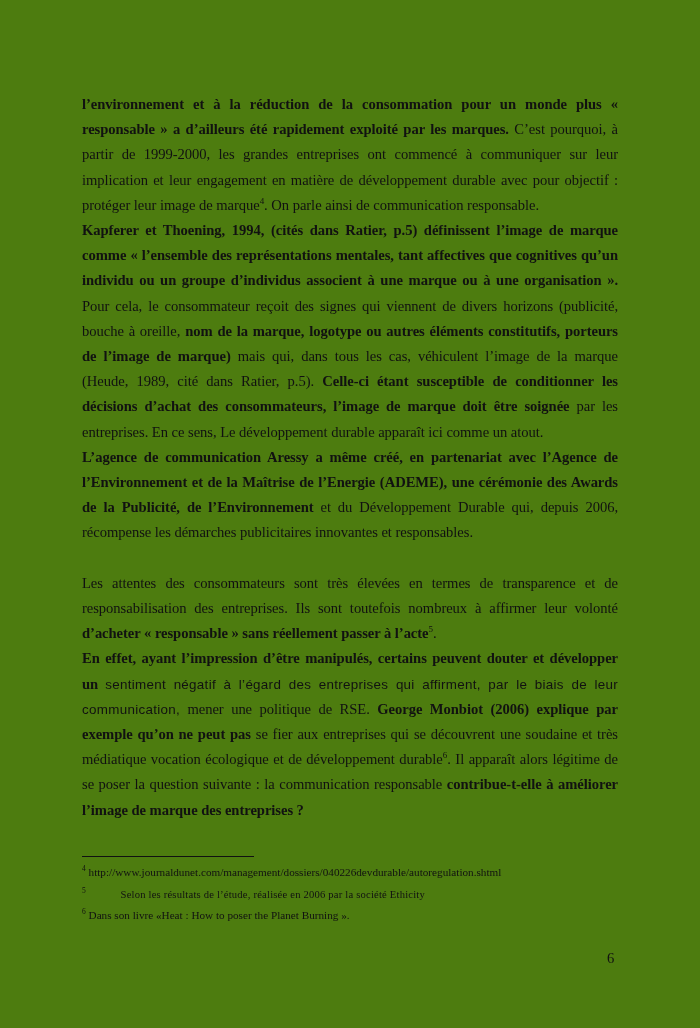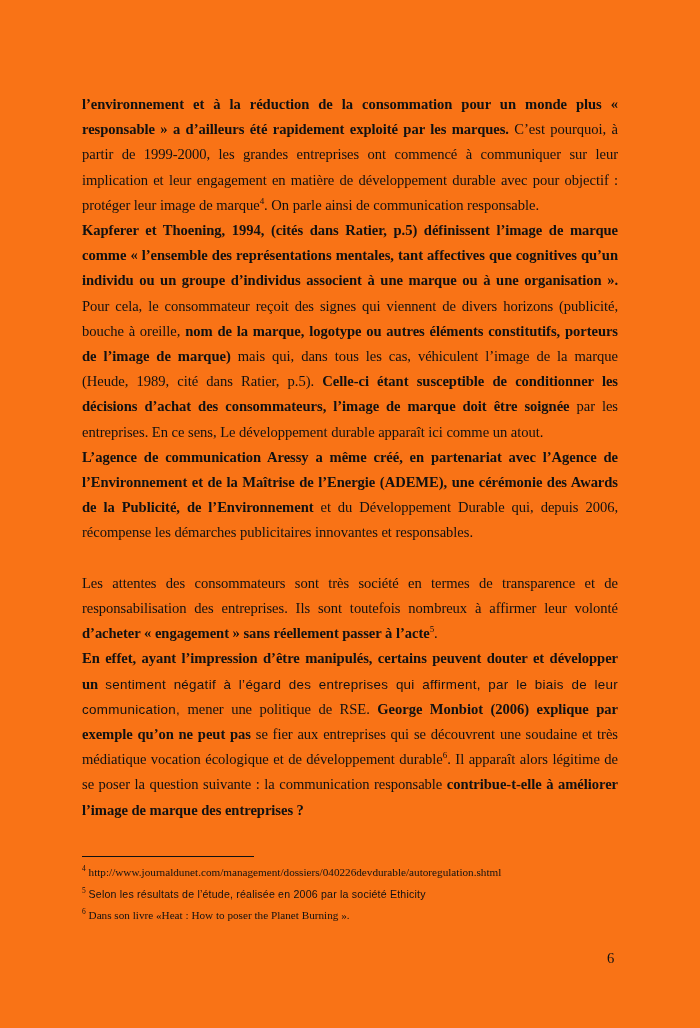--- a/index.html
+++ b/index.html
@@ -13,21 +13,21 @@
       position: relative;
       overflow: hidden;
       font-family: "Liberation Serif", "DejaVu Serif", serif;
       color: #111111;
     }
     .page {
       position: absolute;
       left: 0; top: 0;
       width: 700px;
       height: 1028px;
-      background: #f97316;
+      background: #4d7c0f;
     }
     .body-text {
       position: absolute;
       left: 82px;
       top: 92px;
       width: 536px;
       font-size: 14.6px;
       line-height: 25.2px;
       text-align: justify;
       letter-spacing: -0.05px;
@@ -56,39 +56,39 @@
     .footnotes {
       position: absolute;
       left: 82px;
       top: 862px;
       width: 560px;
       font-size: 11.2px;
       line-height: 21.5px;
     }
     .footnotes div { white-space: nowrap; }
     .footnotes sup { font-size: 7.5px; }
-    .fn-sans { font-family: Liberation Sans, sans-serif; font-size: 10.6px; letter-spacing: 0.2px; }
+    .fn-sans { font-family: Liberation Serif, serif; font-size: 10.6px; letter-spacing: 0.2px; margin-left: 32px; }
     .page-number {
       position: absolute;
       left: 607px;
       top: 950px;
       font-size: 14.6px;
     }
   </style>
 </head>
 <body>
 
 <div class="page">
 
   <div class="body-text">
     <p><span class="bold">l’environnement et à la réduction de la consommation pour un monde plus « responsable » a d’ailleurs été rapidement exploité par les marques.</span><span> C’est pourquoi, à partir de 1999-2000, les grandes entreprises ont commencé à communiquer sur leur implication et leur engagement en matière de développement durable avec pour objectif : protéger leur image de marque</span><sup>4</sup><span>. On parle ainsi de communication responsable.</span></p>
     <p><span class="bold">Kapferer et Thoening, 1994, (cités dans Ratier, p.5) définissent l’image de marque comme « l’ensemble des représentations mentales, tant affectives que cognitives qu’un individu ou un groupe d’individus associent à une marque ou à une organisation ».</span><span> Pour cela, le consommateur reçoit des signes qui viennent de divers horizons (publicité, bouche à oreille, </span><span class="bold">nom de la marque, logotype ou autres éléments constitutifs, porteurs de l’image de marque)</span><span> mais qui, dans tous les cas, véhiculent l’image de la marque (Heude, 1989, cité dans Ratier, p.5). </span><span class="bold">Celle-ci étant susceptible de conditionner les décisions d’achat des consommateurs, l’image de marque doit être soignée</span><span> par les entreprises. En ce sens, Le développement durable apparaît ici comme un atout.</span></p>
     <p><span class="bold">L’agence de communication Aressy a même créé, en partenariat avec l’Agence de l’Environnement et de la Maîtrise de l’Energie (ADEME), une cérémonie des Awards de la Publicité, de l’Environnement</span><span> et du Développement Durable qui, depuis 2006, récompense les démarches publicitaires innovantes et responsables.</span></p>
     <div class="gap"></div>
-    <p><span>Les attentes des consommateurs sont très société en termes de transparence et de responsabilisation des entreprises. Ils sont toutefois nombreux à affirmer leur volonté </span><span class="bold">d’acheter « engagement » sans réellement passer à l’acte</span><sup>5</sup><span>.</span></p>
+    <p><span>Les attentes des consommateurs sont très élevées en termes de transparence et de responsabilisation des entreprises. Ils sont toutefois nombreux à affirmer leur volonté </span><span class="bold">d’acheter « responsable » sans réellement passer à l’acte</span><sup>5</sup><span>.</span></p>
     <p><span class="bold">En effet, ayant l’impression d’être manipulés, certains peuvent douter et développer un </span><span class="narrow">sentiment négatif à l’égard des entreprises qui affirment, par le biais de leur communication,</span><span> mener une politique de RSE. </span><span class="bold">George Monbiot (2006) explique par exemple qu’on ne peut pas</span><span> se fier aux entreprises qui se découvrent une soudaine et très médiatique vocation écologique et de développement durable</span><sup>6</sup><span>. Il apparaît alors légitime de se poser la question suivante : la communication responsable </span><span class="bold">contribue-t-elle à améliorer l’image de marque des entreprises ?</span></p>
   </div>
 
   <div class="fn-sep"></div>
 
   <div class="footnotes">
     <div><sup>4</sup> <span>http://www.journaldunet.com/management/dossiers/040226devdurable/autoregulation.shtml</span></div>
     <div><sup>5</sup> <span class="fn-sans">Selon les résultats de l’étude, réalisée en 2006 par la société Ethicity</span></div>
     <div><sup>6</sup> <span> Dans son livre  «Heat : How to poser the Planet Burning ».</span></div>
   </div>

